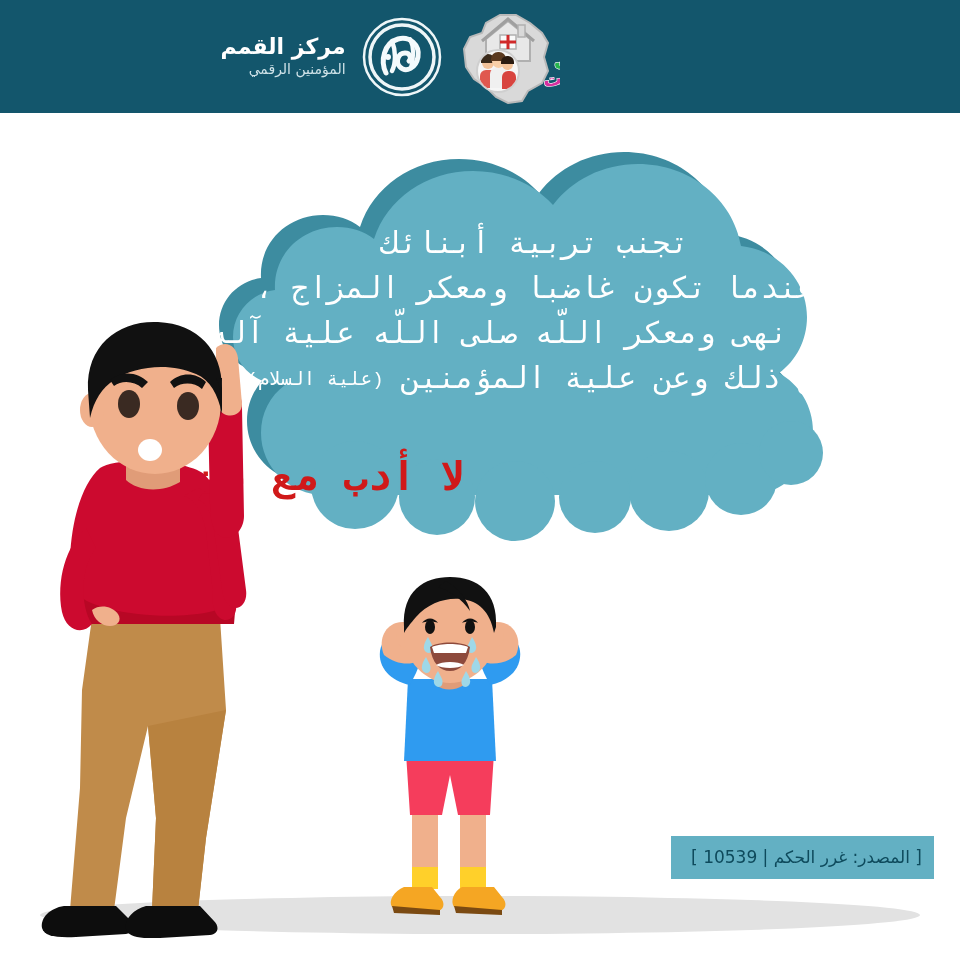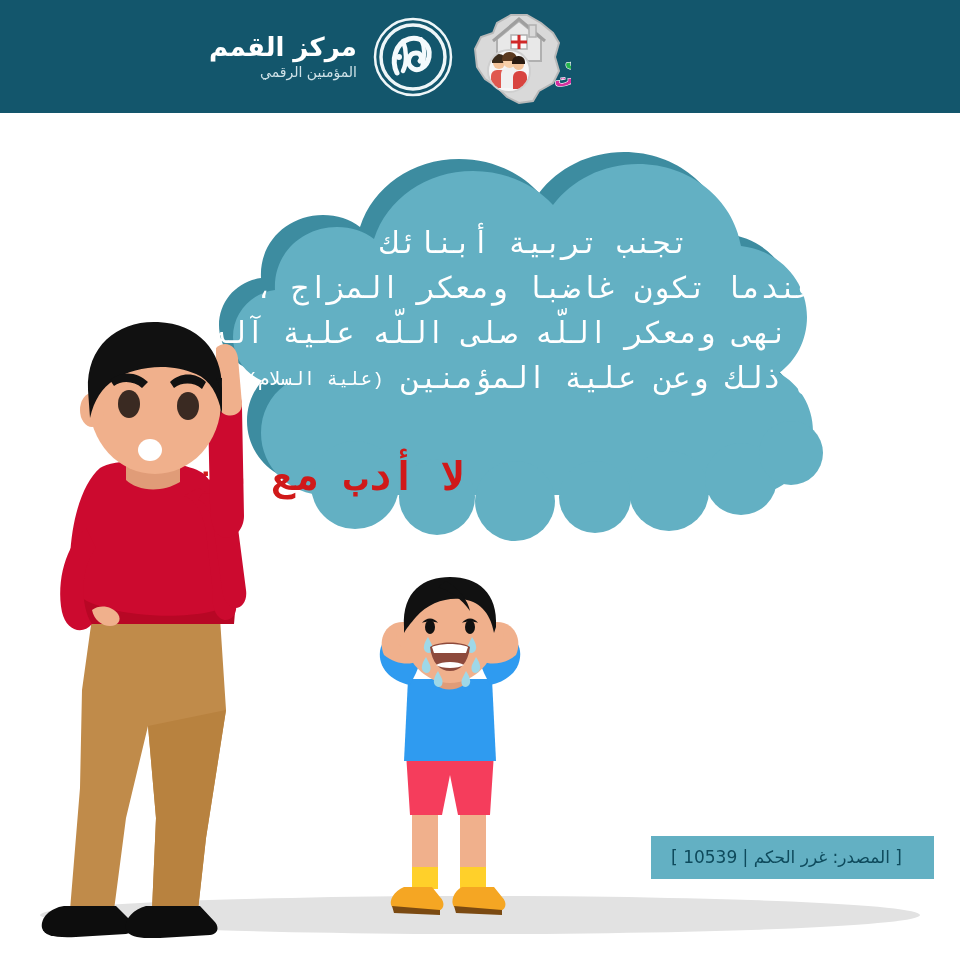--- a/index.html
+++ b/index.html
@@ -67,21 +67,21 @@
 
   .brand-text {
     display: flex;
     flex-direction: column;
     align-items: flex-start;
     line-height: 1.1;
     padding-right: 2px;
   }
   .brand-main {
     color: #ffffff;
-    font-size: 26px;
+    font-size: 22px;
     font-weight: bold;
     letter-spacing: 0px;
     direction: rtl;
   }
   .brand-sub {
     color: #cfe2e8;
     font-size: 14px;
     direction: rtl;
     margin-top: 3px;
   }
@@ -165,21 +165,21 @@
   }
 
   
   .source-box {
     position: absolute;
     right: 26px;
     top: 836px;
     background: #63b0c3;
     color: #0e4a5c;
     font-size: 17px;
-    padding: 11px 32px 12px 20px;
+    padding: 11px 12px 12px 20px;
     direction: rtl;
     white-space: nowrap;
     font-family: "DejaVu Sans", "Liberation Sans", sans-serif;
   }
 </style>
 </head>
 <body>
 
 <div id="poster">
 

